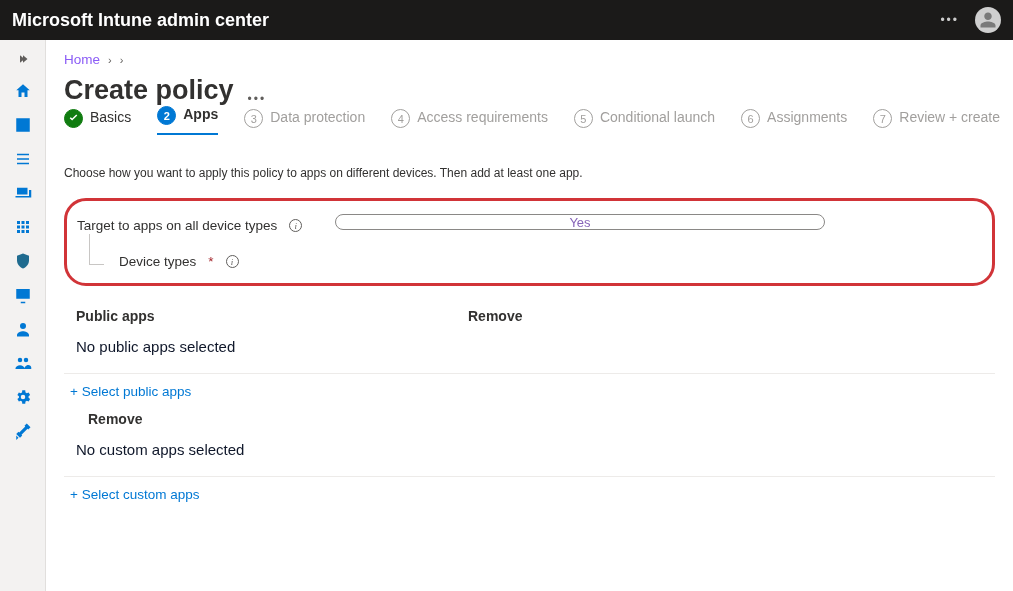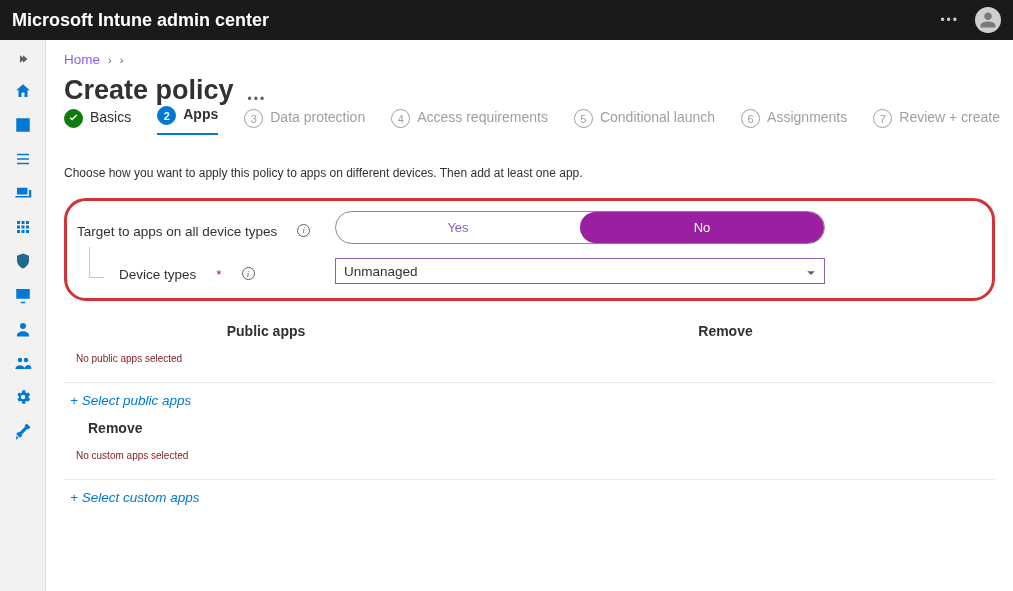--- a/index.html
+++ b/index.html
@@ -47,45 +47,45 @@
   .step.active::after { content: ""; position: absolute; left: 0; right: 0; bottom: -4px; height: 2px; background: #0078d4; }
 
   .step-underline { border-bottom: 1px solid transparent; margin-bottom: 20px; }
 
   .intro { font-size: 12px; margin-bottom: 18px; }
 
   
   .highlight-box { border: 3px solid #d13438; border-radius: 22px; padding: 10px 14px 14px 10px; margin-bottom: 8px; display: flex; flex-direction: column; gap: 14px; }
 
   .field-row { display: flex; align-items: center; gap: 12px; }
-  .field-label-col { width: 246px; font-size: 13.5px; display: flex; gap: 20px; margin-top: 7px; }
+  .field-label-col { width: 246px; font-size: 13.5px; display: flex; align-items: center; gap: 12px; margin-top: 7px; }
   .field-label-col.indent { padding-left: 42px; position: relative; }
   .field-label-col.indent::before { content: ""; position: absolute; left: 12px; top: -20px; width: 14px; height: 30px; border-left: 1px solid #c8c6c4; border-bottom: 1px solid #c8c6c4; }
   .info-icon { width: 13px; height: 13px; border: 1px solid #605e5c; border-radius: 50%; display: inline-flex; align-items: center; justify-content: center; font-size: 9px; color: #605e5c; cursor: pointer; font-style: italic; font-family: Georgia, serif; }
   .req { color: #a4262c; }
 
   
-  .pill-toggle { flex: 1; max-width: 490px; display: flex; border: 1px solid #8a8886; border-radius: 999px; overflow: hidden; height: 33px; }
+  .pill-toggle { flex: 1; max-width: 490px; display: flex; border: 1px solid #8a8886; border-radius: 999px; overflow: hidden; height: 16px; }
   .pill-opt { flex: 1; text-align: center; font-size: 13px; display: flex; align-items: center; justify-content: center; cursor: pointer; }
   .pill-opt.selected { background: #9b1fa1; color: #fff; border-radius: 999px; }
   .pill-opt.unselected { color: #8764b8; }
 
   
   .dropdown { flex: 1; max-width: 490px; height: 26px; border: 1px solid #8a8886; display: flex; align-items: center; justify-content: space-between; padding: 0 8px; font-size: 13.5px; cursor: pointer; background: #fff; }
   .dropdown.purple { border-color: #8764b8; color: #323130; }
   .chev { width: 10px; height: 10px; }
   .chev svg { width: 10px; height: 10px; fill: #605e5c; }
 
   
   .section-row { margin-top: 8px; }
   .tbl-head { display: flex; padding: 8px 12px; font-weight: 600; font-size: 14px; }
   .col-a { flex: 0 0 380px; }
   .col-b { flex: 1; margin-left: 12px; }
-  .tbl-empty { padding: 6px 12px 18px 12px; font-size: 10px; color: #7f1d1d; border-bottom: 1px solid #edebe9; }
-  .link-btn { color: #0078d4; font-size: 13.5px; padding: 10px 12px 4px 6px; cursor: pointer; display: inline-block; font-style: italic; }
+  .tbl-empty { padding: 6px 12px 18px 12px; font-size: 15px; color: #0f172a; border-bottom: 1px solid #edebe9; }
+  .link-btn { color: #0078d4; font-size: 13.5px; padding: 10px 12px 4px 6px; cursor: pointer; display: inline-block; }
 </style>
 </head>
 <body>
 
 <div class="topbar">
   <div class="topbar-title">Microsoft Intune admin center</div>
   <div class="topbar-right">
     <div class="ellipsis">•••</div>
     <div class="avatar">
       <svg viewBox="0 0 24 24">
@@ -210,42 +210,35 @@
     <div class="intro">Choose how you want to apply this policy to apps on different devices. Then add at least one app.</div>
 
     <div class="highlight-box">
       <div class="field-row">
         <div class="field-label-col">
           <span>Target to apps on all device types</span>
           <span class="info-icon">i</span>
         </div>
         <div class="pill-toggle">
           <div class="pill-opt unselected">Yes</div>
-          <div class="pill-opt selected">No</div>
         </div>
       </div>
 
       <div class="field-row">
         <div class="field-label-col indent">
           <span>Device types</span>
           <span class="req">*</span>
           <span class="info-icon">i</span>
         </div>
-        <div class="dropdown purple">
-          <span>Unmanaged</span>
-          <span class="chev"><svg viewBox="0 0 16 16">
-                <path d="M2 5l6 6 6-6z"></path>
-              </svg></span>
-        </div>
       </div>
     </div>
 
 
     
-    <div class="tbl-head" style="margin-top:14px;text-align:center;">
+    <div class="tbl-head" style="margin-top:14px;">
       <div class="col-a">Public apps</div>
       <div class="col-b">Remove</div>
     </div>
     <div class="tbl-empty">No public apps selected</div>
     <div class="link-btn">+ Select public apps</div>
 
     
     <div class="tbl-head">
       <div class="col-b">Remove</div>
     </div>

